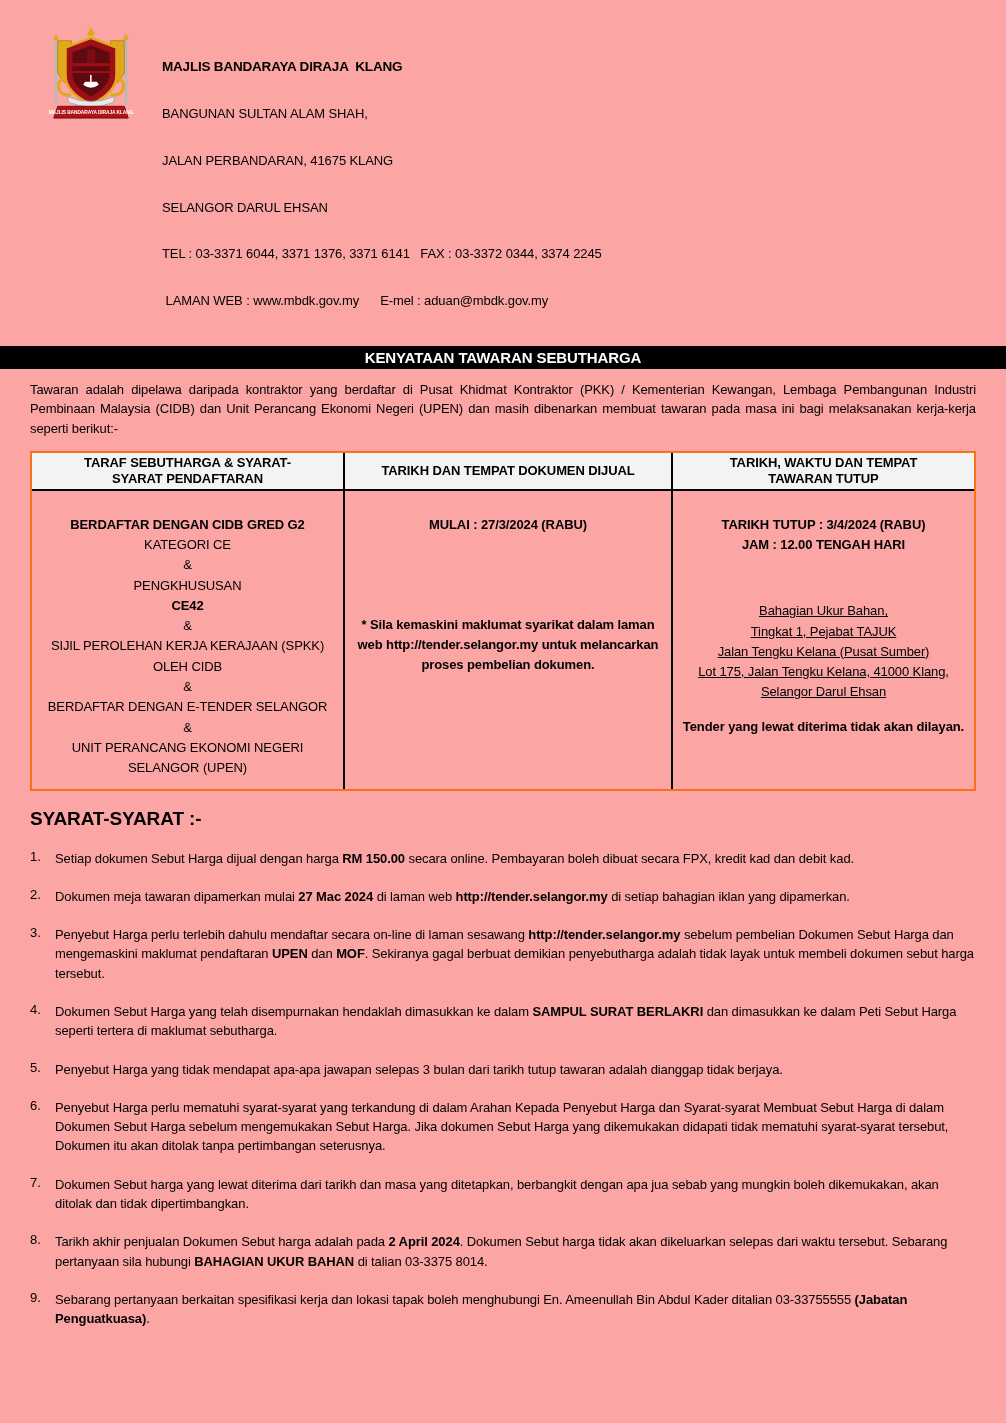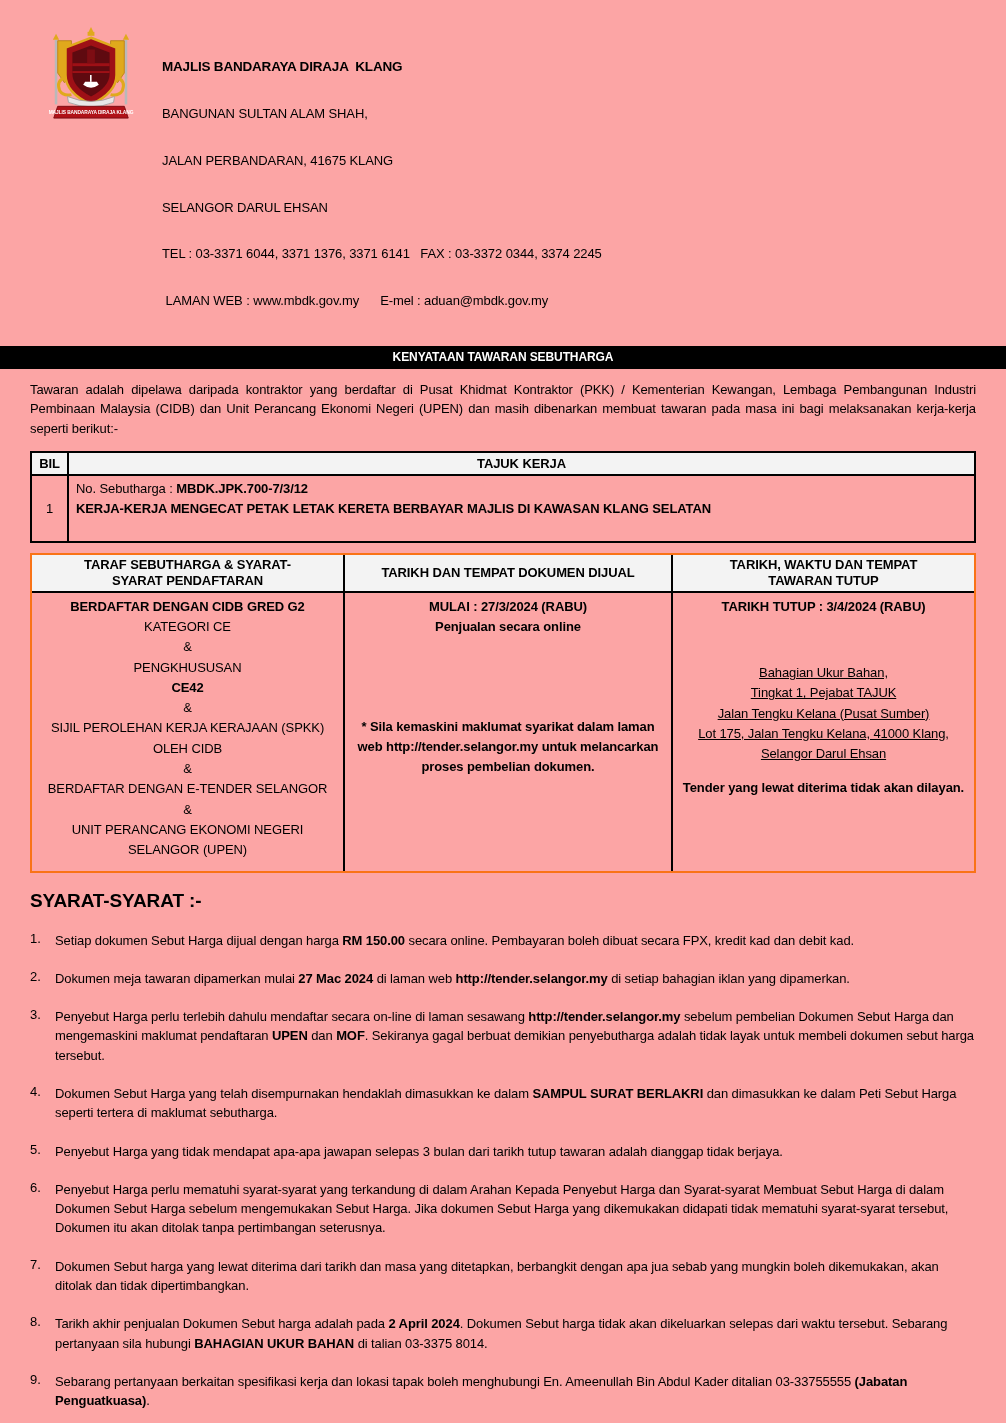--- a/index.html
+++ b/index.html
@@ -10,41 +10,41 @@
 
   
   .hdr{display:flex;align-items:flex-start;padding:26px 30px 6px 42px;}
   .logo{width:98px;height:96px;flex:none;}
   .hdr-text{margin-left:22px;padding-top:2px;line-height:15.6px;white-space:pre;}
   .org{font-weight:bold;font-size:13.5px;letter-spacing:-0.2px;}
 
   
   .banner{background:var(--banner-bg,#000);color:var(--banner-text,#fff);
           height:23px;line-height:23px;text-align:center;font-weight:bold;
-          font-size:12px;}
+          font-size:15px;}
 
   .content{padding:0 30px;}
   .intro{text-align:justify;line-height:19.6px;margin:11px 0 12px;}
 
   
   .t1{border:2px solid #000;display:grid;grid-template-columns:37px 1fr;margin-bottom:10px;}
   .t1 .hcell{background:var(--header-row-bg,#f3f3f3);font-weight:bold;text-align:center;
              padding:3px 2px;border-bottom:2px solid #000;}
   .t1 .bil-h{border-right:2px solid #000;}
   .t1 .bil-c{border-right:2px solid #000;display:flex;align-items:center;justify-content:center;}
   .t1 .job-c{padding:3px 7px 22px;line-height:20px;min-height:56px;box-sizing:border-box;}
   .job-title{font-weight:bold;}
 
   
   .t2{border:2px solid #f97316;display:grid;grid-template-columns:313px 328px auto;}
   .t2 .hcell{background:var(--header-row-bg,#f3f3f3);font-weight:bold;text-align:center;
              display:flex;align-items:center;justify-content:center;min-height:37px;
              border-bottom:2px solid #000;line-height:16px;padding:2px 28px;box-sizing:border-box;}
   .t2 .br{border-right:2px solid #000;}
-  .t2 .cell{min-height:276px;text-align:center;padding:4px 6px 10px;line-height:20.3px;box-sizing:border-box;}
+  .t2 .cell{min-height:276px;text-align:center;padding:24px 6px 10px;line-height:20.3px;box-sizing:border-box;}
   .c2-note{margin-top:80px;padding:0 6px;font-weight:bold;line-height:20px;}
   .c3-addr{margin-top:46px;text-decoration:underline;}
   .c3-note{margin-top:14px;font-weight:bold;}
 
   
   .syarat-h{font-weight:bold;font-size:19px;margin:17px 0 3px;}
   .s-item{display:flex;margin-top:19px;}
   .s-num{width:25px;flex:none;}
   .s-text{flex:1;line-height:19.3px;}
 </style>
@@ -97,29 +97,20 @@
   </div>
 
   <div class="banner">
     <span>KENYATAAN TAWARAN SEBUTHARGA</span>
   </div>
 
   <div class="content">
 
     <p class="intro">Tawaran adalah dipelawa daripada kontraktor yang berdaftar di Pusat Khidmat Kontraktor (PKK) / Kementerian Kewangan, Lembaga Pembangunan Industri Pembinaan Malaysia (CIDB) dan Unit Perancang Ekonomi Negeri (UPEN) dan masih dibenarkan membuat tawaran pada masa ini bagi melaksanakan kerja-kerja seperti berikut:-</p>
 
-    <div class="t1">
-      <div class="hcell bil-h">BIL</div>
-      <div class="hcell">TAJUK KERJA</div>
-      <div class="bil-c">1</div>
-      <div class="job-c">
-        <div><span>No. Sebutharga : </span><b>MBDK.JPK.700-7/3/12</b></div>
-        <div class="job-title">KERJA-KERJA MENGECAT PETAK LETAK KERETA BERBAYAR MAJLIS DI KAWASAN KLANG SELATAN</div>
-      </div>
-    </div>
 
     <div class="t2">
       <div class="hcell br">TARAF SEBUTHARGA &amp; SYARAT-SYARAT PENDAFTARAN</div>
       <div class="hcell br">TARIKH DAN TEMPAT DOKUMEN DIJUAL</div>
       <div class="hcell">TARIKH, WAKTU DAN TEMPAT TAWARAN TUTUP</div>
 
       <div class="cell br">
           <div class="b">BERDAFTAR DENGAN CIDB GRED G2</div>
           <div>KATEGORI CE</div>
           <div>&amp;</div>
@@ -131,28 +122,28 @@
           <div>&amp;</div>
           <div>BERDAFTAR DENGAN E-TENDER SELANGOR</div>
           <div>&amp;</div>
           <div>UNIT PERANCANG EKONOMI NEGERI</div>
           <div>SELANGOR (UPEN)</div>
         </div>
 
       <div class="cell br">
         <div>
             <div class="b">MULAI : 27/3/2024 (RABU)</div>
-            <div class="b">Penjualan secara online</div>
           </div>
         <div class="c2-note">* Sila kemaskini maklumat syarikat dalam laman web http://tender.selangor.my untuk melancarkan proses pembelian dokumen.</div>
       </div>
 
       <div class="cell">
         <div>
             <div class="b">TARIKH TUTUP : 3/4/2024 (RABU)</div>
+            <div class="b">JAM : 12.00 TENGAH HARI</div>
           </div>
         <div class="c3-addr">
             <div>Bahagian Ukur Bahan,</div>
             <div>Tingkat 1, Pejabat TAJUK</div>
             <div>Jalan Tengku Kelana (Pusat Sumber)</div>
             <div>Lot 175, Jalan Tengku Kelana, 41000 Klang,</div>
             <div>Selangor Darul Ehsan</div>
           </div>
         <div class="c3-note">Tender yang lewat diterima tidak akan dilayan.</div>
       </div>

